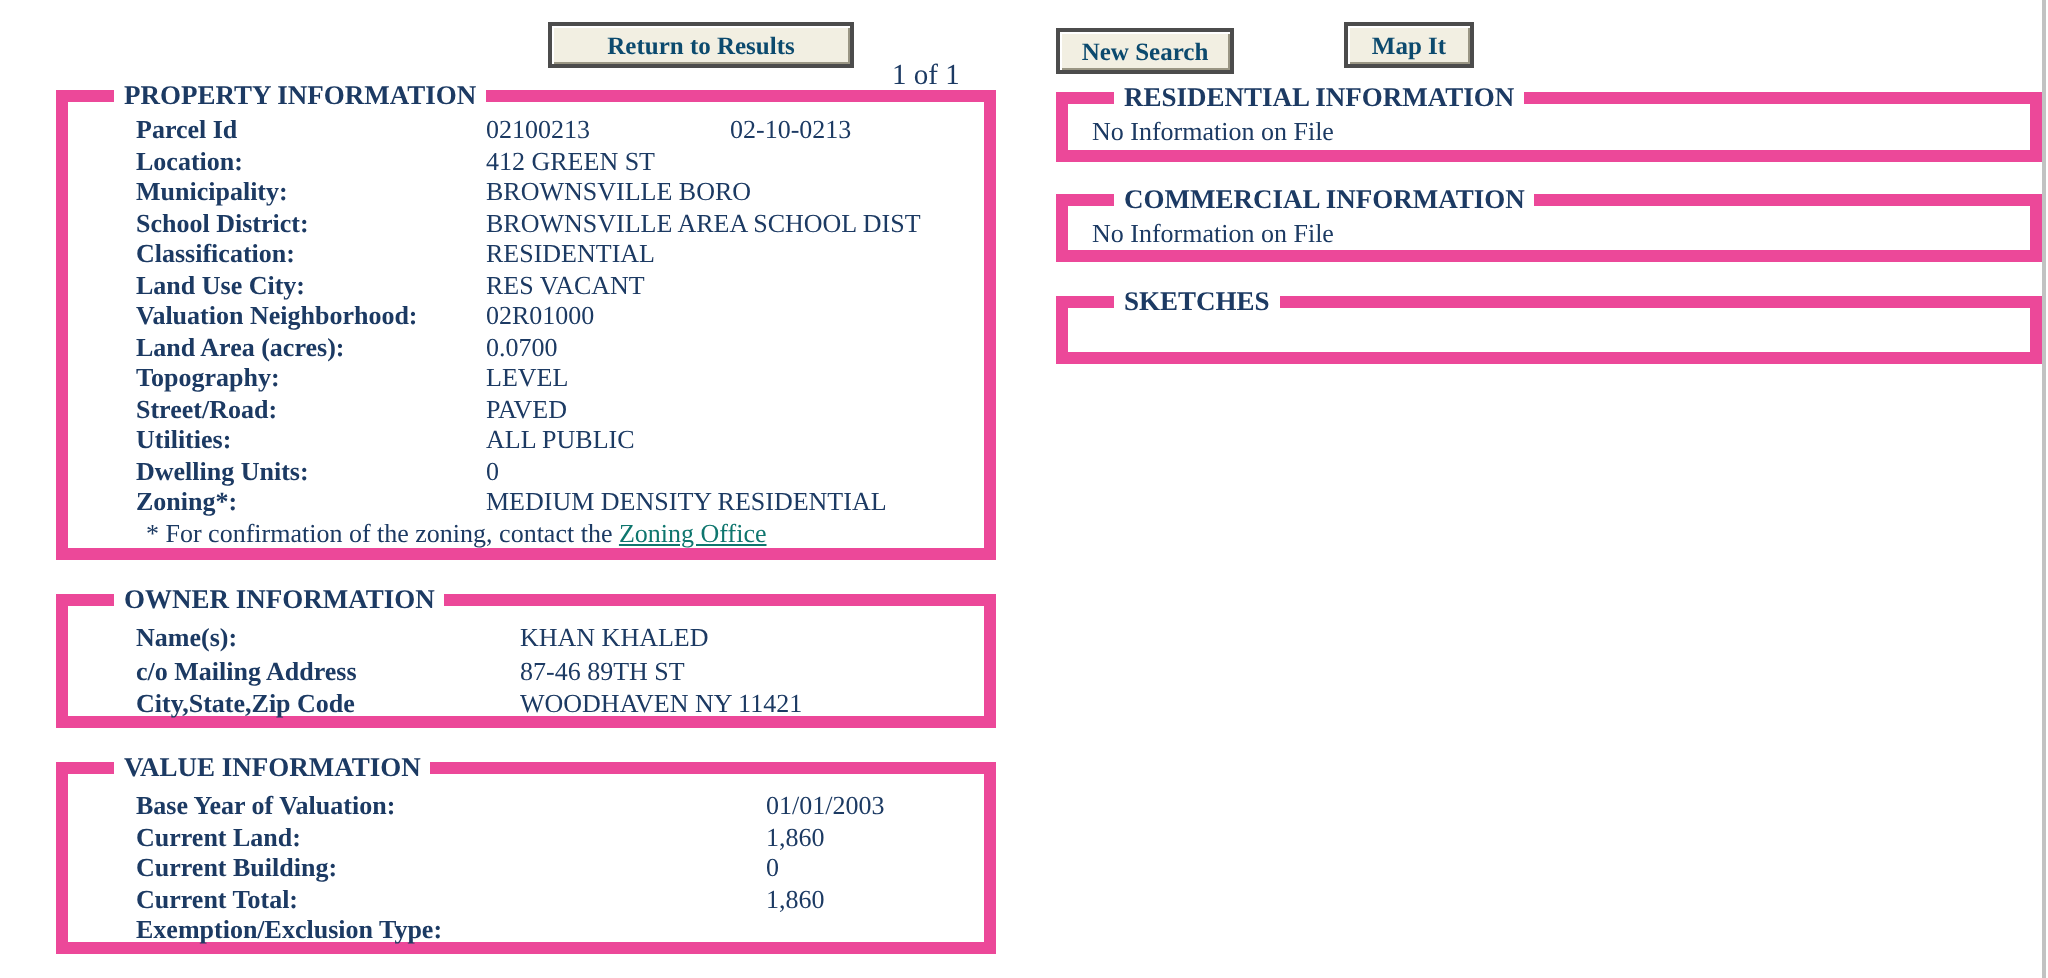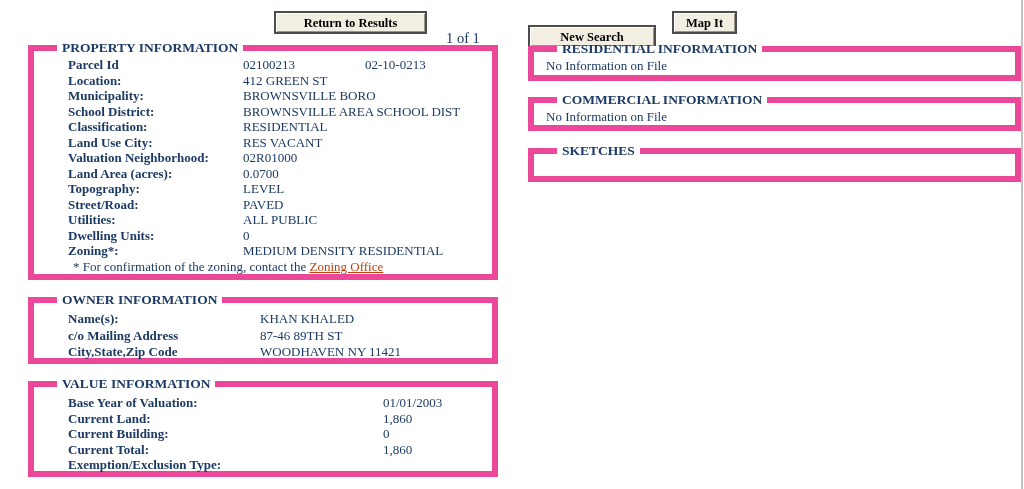--- a/index.html
+++ b/index.html
@@ -13,27 +13,27 @@
   
   .btn {
     position:absolute;
     height:23px;
     background:#f2efe2;
     border:2px solid #4c4c4c;
     box-shadow: inset 1px 1px 0 #ffffff, inset -1px -1px 0 #9a9684;
     font-family:"Liberation Serif","DejaVu Serif",serif;
     font-weight:bold;
     font-size:12.5px;
-    color:#000000;
+    color:#0c4a6e;
     text-align:center;
     line-height:18px;
     cursor:pointer;
   }
   #btn-return      { left:274px; top:11px; width:153px; }
-  #btn-new-search  { left:528px; top:25px; width:128px; }
+  #btn-new-search  { left:528px; top:14px; width:89px; }
   #btn-map-it      { left:672px; top:11px; width:65px;  }
   #page-indicator  { position:absolute; left:446px; top:14px; font-size:14.5px;margin-top:16px; }
 
   
   fieldset {
     position:absolute;
     border:6px solid #ec4899;
     background:#ffffff;
   }
   legend {
@@ -54,21 +54,21 @@
   .rows { padding:1px 14px 0 5px;margin-left:29px; }
   .row  { display:grid; font-size:13px; line-height:15.5px; white-space:nowrap; }
   .row.prop  { grid-template-columns:175px 122px 1fr; }
   .row.owner { grid-template-columns:192px 1fr; line-height:16.5px; }
   .row.val   { grid-template-columns:315px 1fr; }
   #fs-owner .rows { padding-top:3px; }
   #fs-value .rows { padding-top:3px; }
   .lbl { font-weight:bold; }
 
   .footnote { font-size:13px; line-height:15.5px; padding-left:5px; white-space:nowrap; }
-  .footnote a { color:#c2410c; text-decoration:underline; cursor:pointer;text-align:right; }
+  .footnote a { color:#0f766e; text-decoration:underline; cursor:pointer;text-align:right; }
 
   .msg { font-size:13px; padding:1px 0 0 12px; }
 
   
   #window-edge-right {
     position:absolute; left:1021px; top:0; width:2px; height:489px;
     background:#c2c2c2;
   }
 </style>
 </head>

